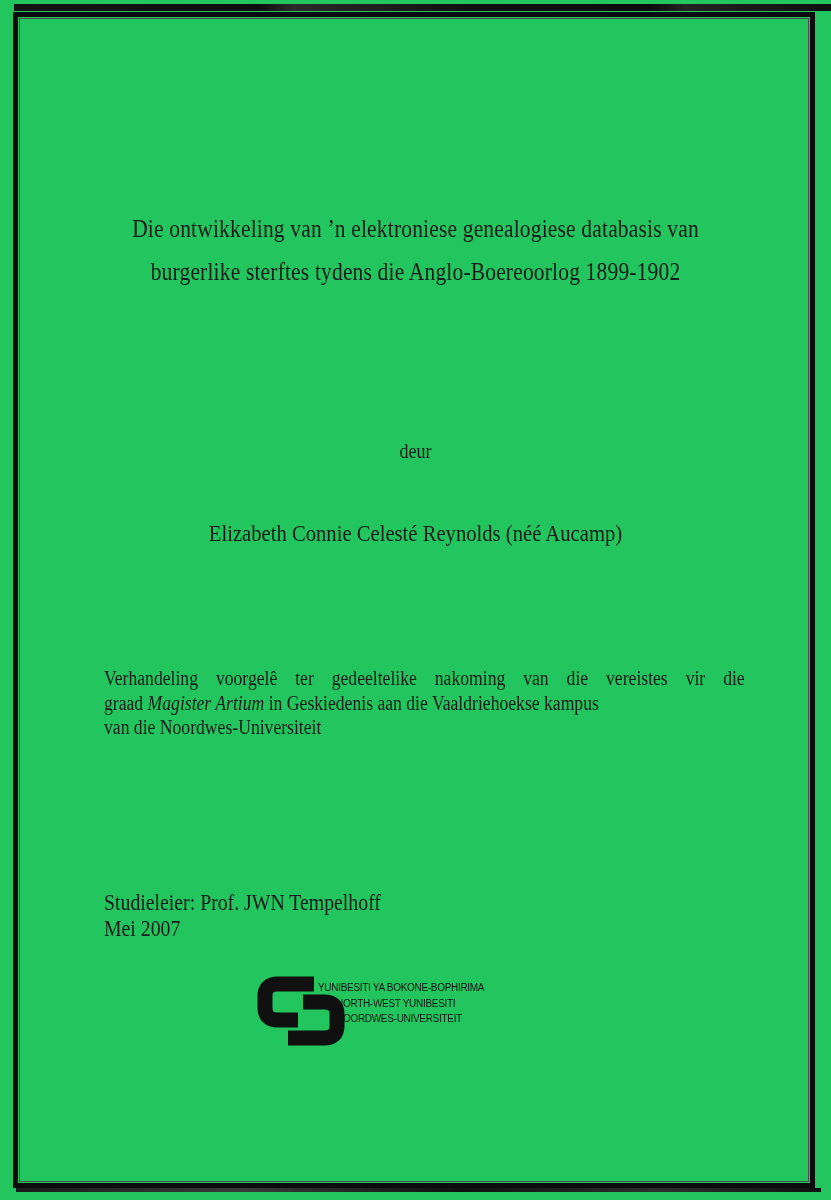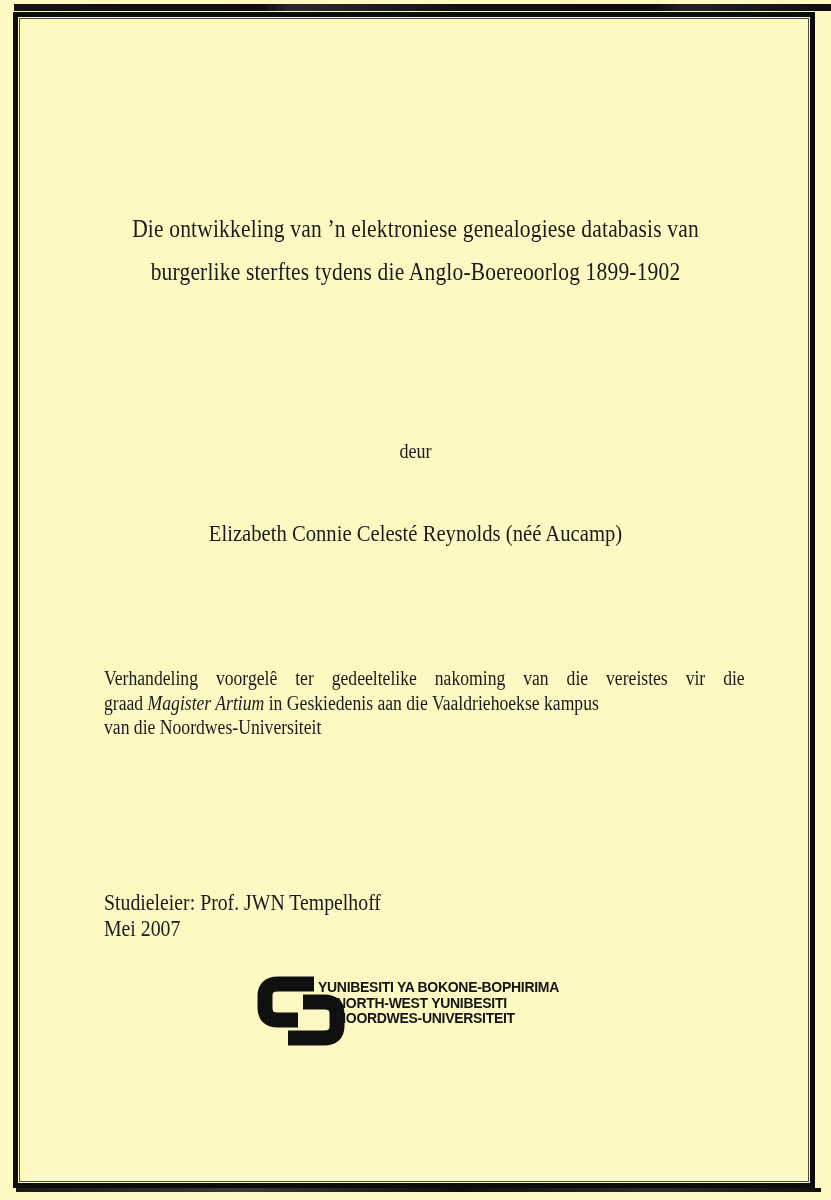--- a/index.html
+++ b/index.html
@@ -4,21 +4,21 @@
 <style>
   html, body {
     margin: 0;
     padding: 0;
     background: #e8e8e8;
   }
   .page {
     position: relative;
     width: 831px;
     height: 1200px;
-    background: #fef9c3;
+    background: #22c55e;
     overflow: hidden;
     font-family: "Liberation Serif", serif;
     color: #1b1b1b;
   }
   
   .artifact-top {
     position: absolute;
     top: 4px; left: 14px; right: 0;
     height: 7px;
     background: linear-gradient(90deg, #141414 0%, #0d0d0d 30%, #2a2a2a 34%, #101010 55%, #0c0c0c 78%, #222 82%, #0e0e0e 100%);
@@ -91,22 +91,22 @@
     width: 340px; height: 80px;
   }
   .logo-mark {
     position: absolute;
     top: 0; left: 0;
   }
   .logo-text {
     position: absolute;
     left: 61px; top: 8px;
     font-family: "Liberation Sans", sans-serif;
-    font-weight: 700;
-    font-size: 14px;
+    font-weight: 400;
+    font-size: 10px;
     line-height: 15.5px;
     letter-spacing: -0.3px;
     color: #141414;
     white-space: nowrap;
   }
   .logo-text .indented { padding-left: 18px; }
 </style>
 </head>
 <body>
 

